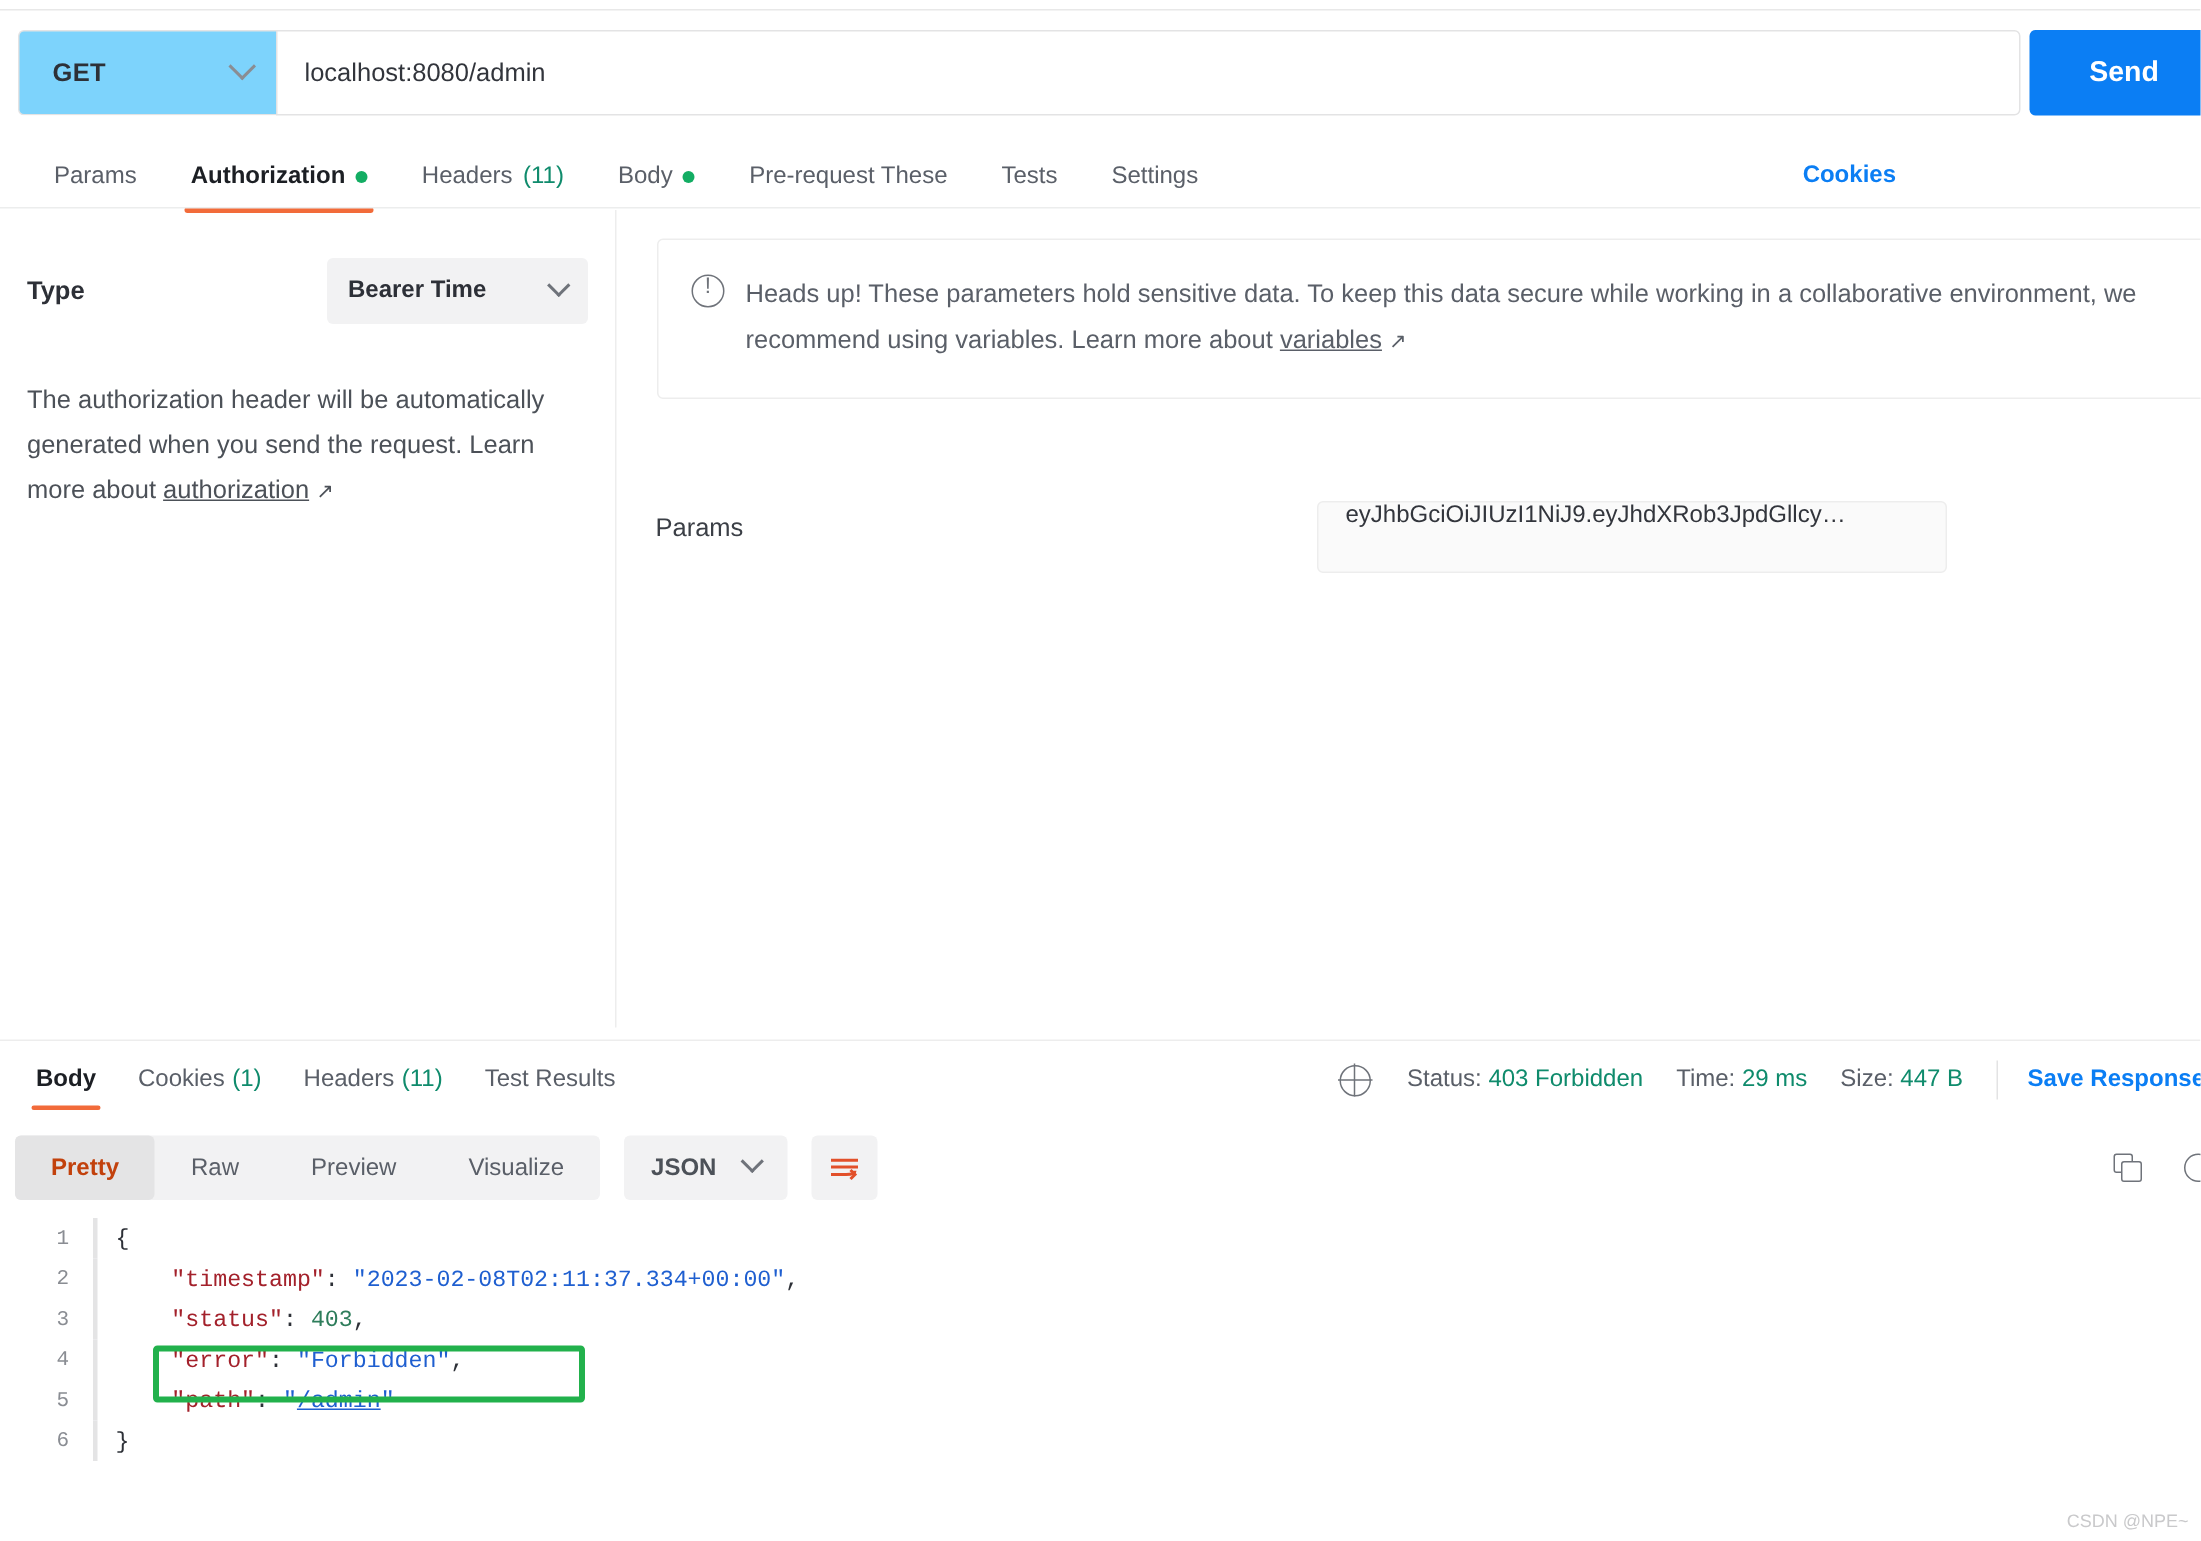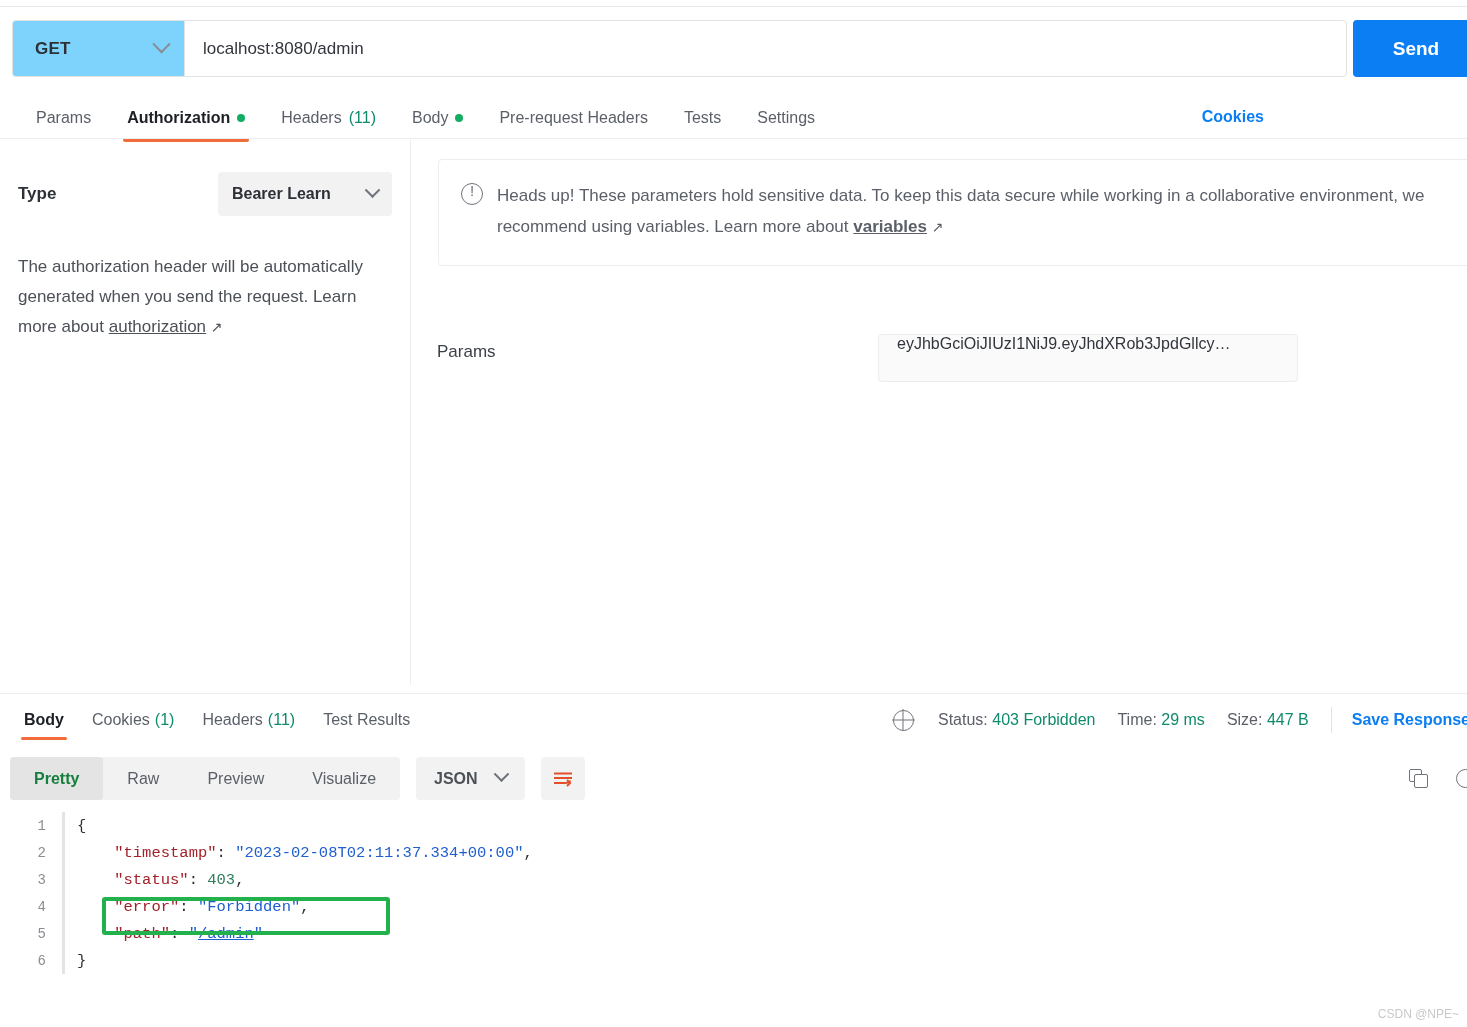--- a/index.html
+++ b/index.html
@@ -75,21 +75,21 @@
   .auth-right { position: absolute; left: 410px; top: 140px; right: 0; height: 545px; padding: 18px 0 0 18px; }
   .notice {
     margin-left: 10px; margin-top: 1px; width: 1060px; border: 1px solid #ededed; border-radius: 4px;
     background: #fff; display: flex; gap: 14px; padding: 20px 22px 22px 22px;
   }
   .warn-ico { flex: 0 0 auto; width: 22px; height: 22px; border: 1.7px solid #6f737a; border-radius: 50%;
               position: relative; margin-top: 3px; }
   .warn-ico::before { content: "!"; position: absolute; left: 0; right: 0; top: -2px; text-align: center;
               font-size: 15px; color: #6f737a; font-family: "Liberation Sans", sans-serif; }
   .notice-txt { font-size: 17px; line-height: 31px; color: #5a5f68; }
-  .notice-txt a { color: #5a5f68; text-decoration: underline; font-weight: bold; }
+  .notice-txt a { color: #5a5f68; text-decoration: underline; }
 
   .token-row { margin-top: 68px; display: flex; align-items: flex-start; }
   .token-label { width: 450px; font-size: 17px; color: #3b3f46; padding-top: 8px; padding-left: 9px; }
   .token-box {
     width: 420px; height: 48px; background: #fafafa; border: 1px solid #ededed; border-radius: 4px;
     display: flex; align-items: flex-start; padding: 0 18px; cursor: text;
   }
   .token-val { font-size: 16px; color: #32353c; white-space: nowrap; overflow: hidden; text-overflow: ellipsis; }
 
   
@@ -112,21 +112,21 @@
   .meta-item { font-size: 16px; color: #5a5f68; margin-right: 22px; white-space: nowrap; }
   .meta-item b { font-weight: 400; color: #0f8b6c; }
   .meta-div { width: 1px; height: 26px; background: #e3e3e4; margin-right: 20px; }
   .save-resp { font-size: 16px; color: #0b7ef4; font-weight: 700; cursor: pointer; white-space: nowrap; }
 
   
   .bodybar { position: absolute; left: 10px; top: 757px; display: flex; align-items: center; gap: 16px; }
   .seg { display: flex; background: #f2f2f3; border-radius: 4px; height: 43px; align-items: center; }
   .seg-item { height: 43px; display: flex; align-items: center; padding: 0 24px; font-size: 16px;
               color: #5a5f68; cursor: pointer; border-radius: 4px; }
-  .seg-item.active { background: #e4e4e5; color: #15803d; font-weight: 600; }
+  .seg-item.active { background: #e4e4e5; color: #c2410c; font-weight: 600; }
   .json-select { display: flex; align-items: center; gap: 18px; height: 43px; background: #f2f2f3;
                  border-radius: 4px; padding: 0 18px; cursor: pointer; }
   .json-select .v { font-size: 16px; color: #4c5158; font-weight: 600; }
   .wrapbtn { width: 44px; height: 43px; background: #f2f2f3; border-radius: 4px;
              display: flex; align-items: center; justify-content: center; cursor: pointer; }
 
   .right-icons { position: absolute; right: -8px; top: 757px; height: 43px; display: flex; align-items: center; gap: 28px; }
   .copy-ico { position: relative; width: 19px; height: 19px; cursor: pointer; }
   .copy-ico span:nth-child(1){ position:absolute; left:0; top:0; width:13px; height:13px;
       border:1.6px solid #6f737a; border-radius:2px; }
@@ -185,40 +185,40 @@
       </div>
       <div class="tab">
         <span>Headers</span>
         <span class="cnt">(11)</span>
       </div>
       <div class="tab">
         <span>Body</span>
         <span class="dot"></span>
       </div>
       <div class="tab">
-        <span>Pre-request Headers</span>
+        <span>Pre-request These</span>
       </div>
       <div class="tab">
         <span>Tests</span>
       </div>
       <div class="tab">
         <span>Settings</span>
       </div>
     </div>
     <div class="cookies-link">Cookies</div>
   </div>
   <div class="tabs-underline"></div>
 
   <div class="vdivider"></div>
 
   <div class="auth-left">
     <div class="type-row">
       <div class="type-label">Type</div>
       <div class="type-select">
-        <span class="v">Bearer Learn</span>
+        <span class="v">Bearer Time</span>
         <span class="chev2"></span>
       </div>
     </div>
     <div class="auth-desc">
       <span>The authorization header will be automatically generated when you send the request. Learn more about </span><a href="#">authorization</a> <span class="ext">↗</span>
     </div>
   </div>
 
   <div class="auth-right">
     <div class="notice">

